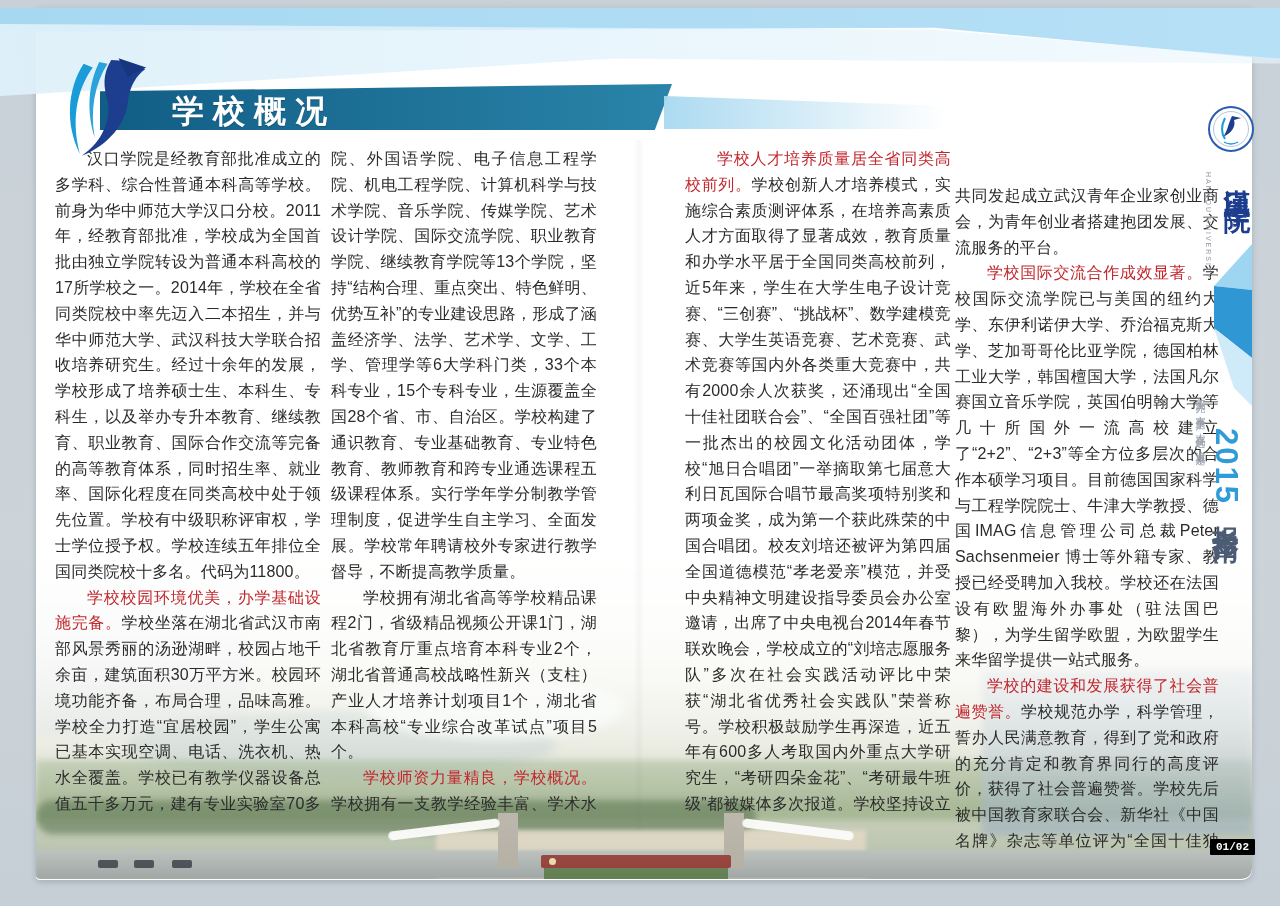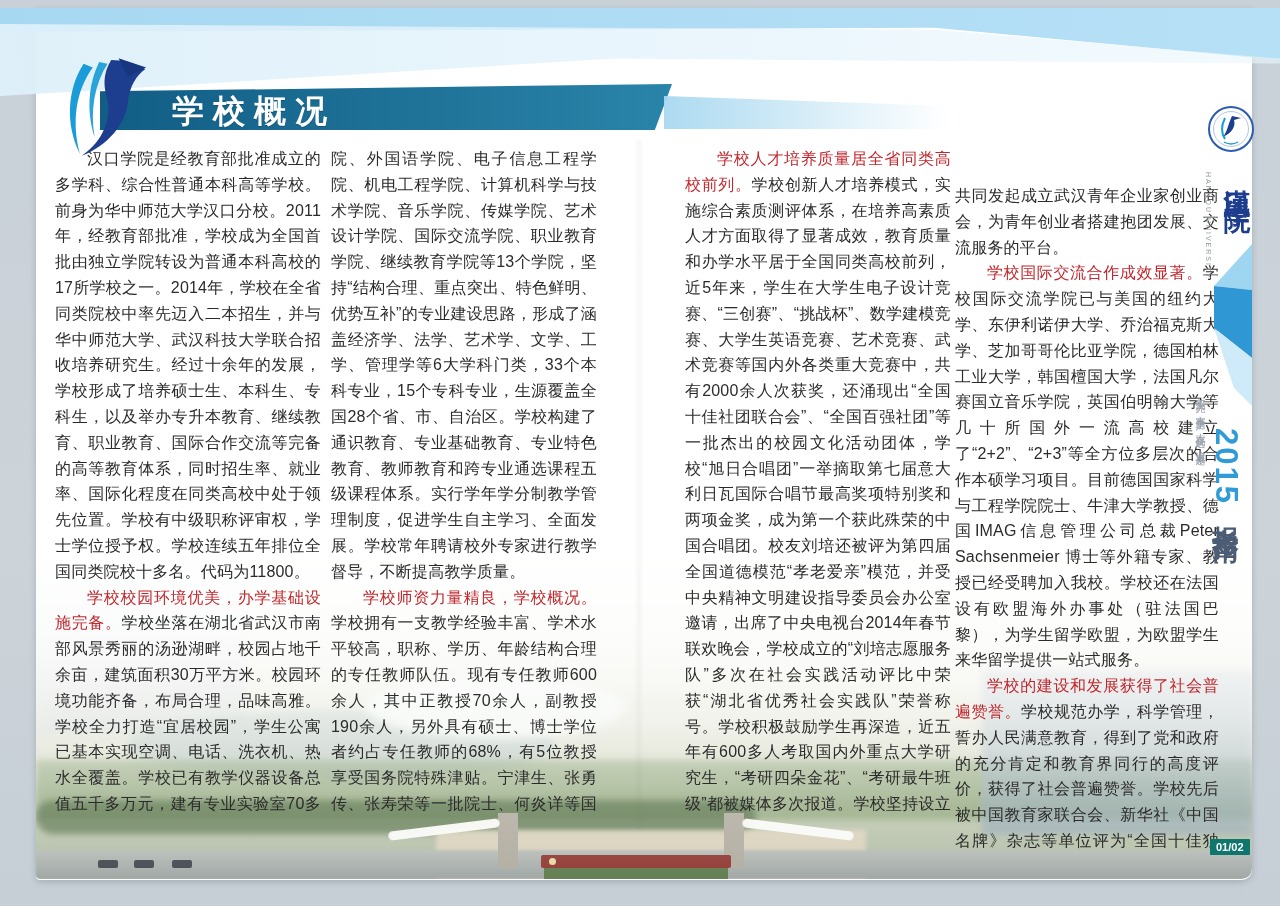--- a/index.html
+++ b/index.html
@@ -83,21 +83,21 @@
     font-size:27px;font-weight:bold;color:#1d3e8e;letter-spacing:5px;}
   .calli-en{position:absolute;left:1205px;top:172px;height:220px;
     writing-mode:vertical-rl;font-size:7px;color:#8f98a3;letter-spacing:2px;}
   .ribbon{position:absolute;left:1210px;top:236px;width:46px;height:172px;}
   .motto{position:absolute;left:1193px;top:390px;height:176px;
     writing-mode:vertical-rl;font-size:10px;color:#99a1ab;letter-spacing:1.5px;}
   .guide{position:absolute;left:1211px;top:428px;height:250px;writing-mode:vertical-rl;line-height:1;}
   .guide .yr{font-size:31px;font-weight:bold;color:#2f9bd7;letter-spacing:2px;}
   .guide .tt{font-size:26px;font-weight:bold;color:#4b5c74;letter-spacing:4px;}
   .page-badge{position:absolute;left:1210px;top:839px;padding:2px 6px;
-    background:#0f766e;color:#fff;font-size:11px;font-weight:bold;border-radius:1px;}
+    background:#000000;color:#fff;font-size:11px;font-weight:bold;border-radius:1px;font-family:Liberation Mono, monospace;}
 </style>
 </head>
 <body>
 
 <div class="canvas">
 
   <div class="page"></div>
 
   <div class="photo">
     <div class="ph-base"></div>
@@ -134,20 +134,21 @@
     <path d="M68 2 L98 12 L78 22 Z" fill="#16377f"></path>
   </svg>
   <div class="banner-title">学校概况</div>
 
   <div class="col c1">
       <p class="indent"><span>汉口学院是经教育部批准成立的多学科、综合性普通本科高等学校。前身为华中师范大学汉口分校。2011年，经教育部批准，学校成为全国首批由独立学院转设为普通本科高校的17所学校之一。2014年，学校在全省同类院校中率先迈入二本招生，并与华中师范大学、武汉科技大学联合招收培养研究生。经过十余年的发展，学校形成了培养硕士生、本科生、专科生，以及举办专升本教育、继续教育、职业教育、国际合作交流等完备的高等教育体系，同时招生率、就业率、国际化程度在同类高校中处于领先位置。学校有中级职称评审权，学士学位授予权。学校连续五年排位全国同类院校十多名。代码为11800。</span></p>
       <p class="indent"><span class="lead">学校校园环境优美，办学基础设施完备。</span><span>学校坐落在湖北省武汉市南部风景秀丽的汤逊湖畔，校园占地千余亩，建筑面积30万平方米。校园环境功能齐备，布局合理，品味高雅。学校全力打造“宜居校园”，学生公寓已基本实现空调、电话、洗衣机、热水全覆盖。学校已有教学仪器设备总值五千多万元，建有专业实验室70多个，可开设实验项目1850多个，实验开出率95%以上。学校图书馆建筑面积2.68万平方米，馆藏图书120多万册，期刊1600多种，电子图书5200GB，引进中国知网、读秀学术搜索多个数据库。学生固定实习基地70个，学生实习实践情况良好。</span></p>
     </div>
   <div class="col c2">
       <p><span>院、外国语学院、电子信息工程学院、机电工程学院、计算机科学与技术学院、音乐学院、传媒学院、艺术设计学院、国际交流学院、职业教育学院、继续教育学院等13个学院，坚持“结构合理、重点突出、特色鲜明、优势互补”的专业建设思路，形成了涵盖经济学、法学、艺术学、文学、工学、管理学等6大学科门类，33个本科专业，15个专科专业，生源覆盖全国28个省、市、自治区。学校构建了通识教育、专业基础教育、专业特色教育、教师教育和跨专业通选课程五级课程体系。实行学年学分制教学管理制度，促进学生自主学习、全面发展。学校常年聘请校外专家进行教学督导，不断提高教学质量。</span></p>
+      <p class="indent"><span>学校拥有湖北省高等学校精品课程2门，省级精品视频公开课1门，湖北省教育厅重点培育本科专业2个，湖北省普通高校战略性新兴（支柱）产业人才培养计划项目1个，湖北省本科高校“专业综合改革试点”项目5个。</span></p>
       <p class="indent"><span class="lead">学校师资力量精良，学校概况。</span><span>学校拥有一支教学经验丰富、学术水平较高，职称、学历、年龄结构合理的专任教师队伍。现有专任教师600余人，其中正教授70余人，副教授190余人，另外具有硕士、博士学位者约占专任教师的68%，有5位教授享受国务院特殊津贴。宁津生、张勇传、张寿荣等一批院士、何炎详等国家级教学名师以及来自中国科技大学、武汉大学、华中科技大学、华中师范大学等重点高校的名师受聘我校特聘教授。</span></p>
     </div>
   <div class="col c3">
       <p class="indent"><span class="lead">学校人才培养质量居全省同类高校前列。</span><span>学校创新人才培养模式，实施综合素质测评体系，在培养高素质人才方面取得了显著成效，教育质量和办学水平居于全国同类高校前列，近5年来，学生在大学生电子设计竞赛、“三创赛”、“挑战杯”、数学建模竞赛、大学生英语竞赛、艺术竞赛、武术竞赛等国内外各类重大竞赛中，共有2000余人次获奖，还涌现出“全国十佳社团联合会”、“全国百强社团”等一批杰出的校园文化活动团体，学校“旭日合唱团”一举摘取第七届意大利日瓦国际合唱节最高奖项特别奖和两项金奖，成为第一个获此殊荣的中国合唱团。校友刘培还被评为第四届全国道德模范“孝老爱亲”模范，并受中央精神文明建设指导委员会办公室邀请，出席了中央电视台2014年春节联欢晚会，学校成立的“刘培志愿服务队”多次在社会实践活动评比中荣获“湖北省优秀社会实践队”荣誉称号。学校积极鼓励学生再深造，近五年有600多人考取国内外重点大学研究生，“考研四朵金花”、“考研最牛班级”都被媒体多次报道。学校坚持设立奖、助学金，2014年就有4452人次获得奖励，奖励金额达700多万元。</span></p>
       <p class="indent"><span class="lead">学校毕业生就业率属于全省就业率高的学校之一。</span><span>建校以来，学校为社会输送了几万名专业基础知识牢固、综合素质强、具有创新精神和实践能力的应用型高级专门人才，毕业生深受用人单位欢迎。连续9年学校资教生签约率位居全省同类院校第一，涌现出了王智方、杜占红等一批优秀资教生典型，受到中央领导同志的接见。</span></p>
     </div>
   <div class="col c4">
       <p><span>共同发起成立武汉青年企业家创业商会，为青年创业者搭建抱团发展、交流服务的平台。</span></p>
       <p class="indent"><span class="lead">学校国际交流合作成效显著。</span><span>学校国际交流学院已与美国的纽约大学、东伊利诺伊大学、乔治福克斯大学、芝加哥哥伦比亚学院，德国柏林工业大学，韩国檀国大学，法国凡尔赛国立音乐学院，英国伯明翰大学等几十所国外一流高校建立了“2+2”、“2+3”等全方位多层次的合作本硕学习项目。目前德国国家科学与工程学院院士、牛津大学教授、德国IMAG信息管理公司总裁Peter Sachsenmeier 博士等外籍专家、教授已经受聘加入我校。学校还在法国设有欧盟海外办事处（驻法国巴黎），为学生留学欧盟，为欧盟学生来华留学提供一站式服务。</span></p>
       <p class="indent"><span class="lead">学校的建设和发展获得了社会普遍赞誉。</span><span>学校规范办学，科学管理，誓办人民满意教育，得到了党和政府的充分肯定和教育界同行的高度评价，获得了社会普遍赞誉。学校先后被中国教育家联合会、新华社《中国名牌》杂志等单位评为“全国十佳独立学院”、“中国十大名牌独立学院”、“中国民办十大知名品牌学校”，荣获“全国爱国主义教育成就勋章”等荣誉。在全国同类高校媒体关注度排行榜中，连续两年排名前七名。学校同时还是全国团建试点单位、全省同类院校中唯一党建试点单位，学校团委多次荣获湖北省“五四红旗团委”荣誉称号。</span></p>

